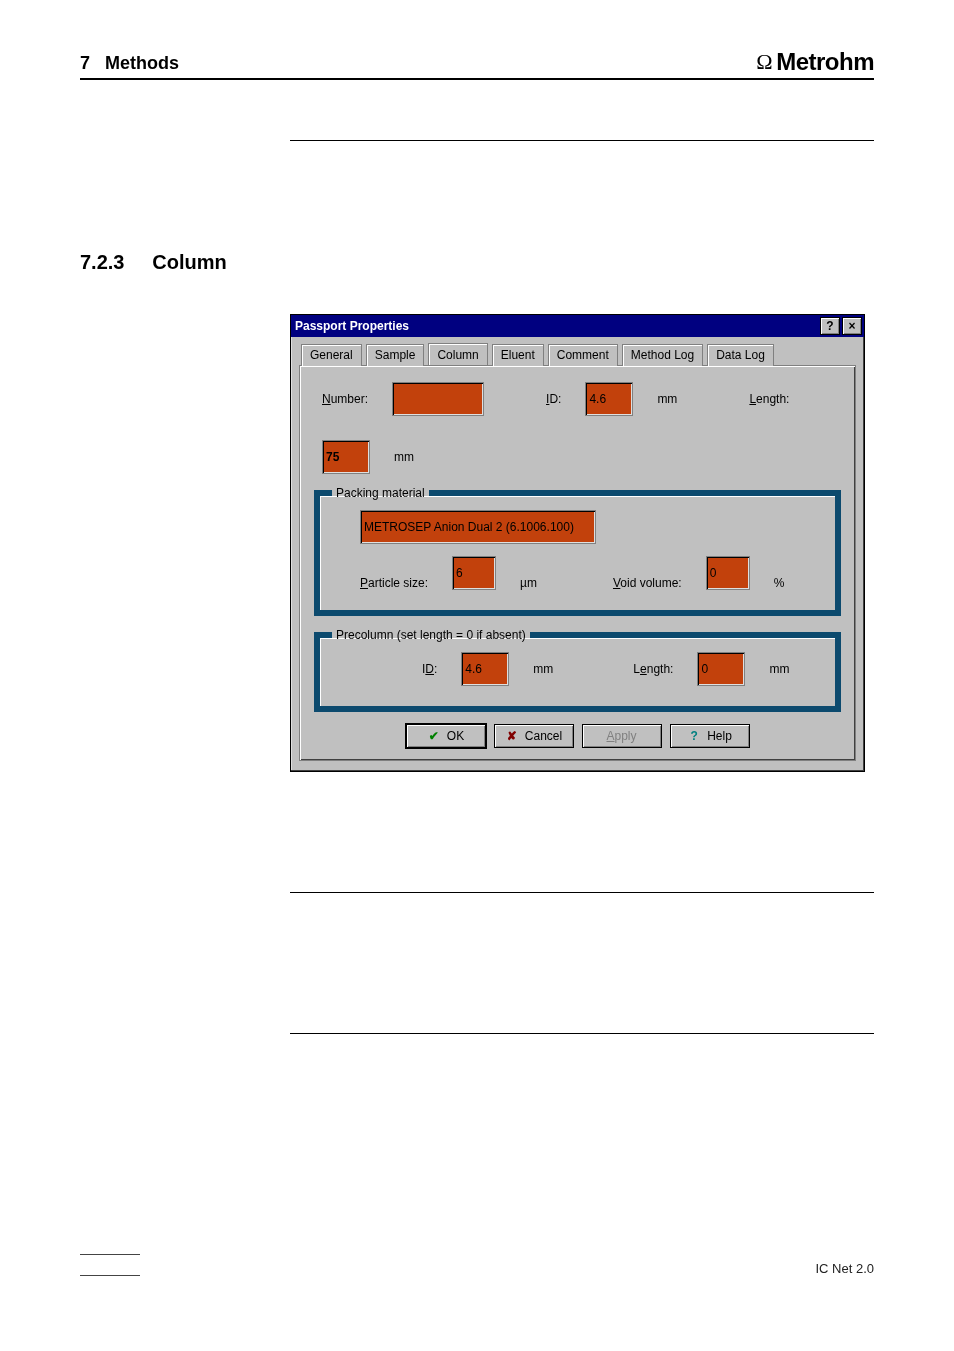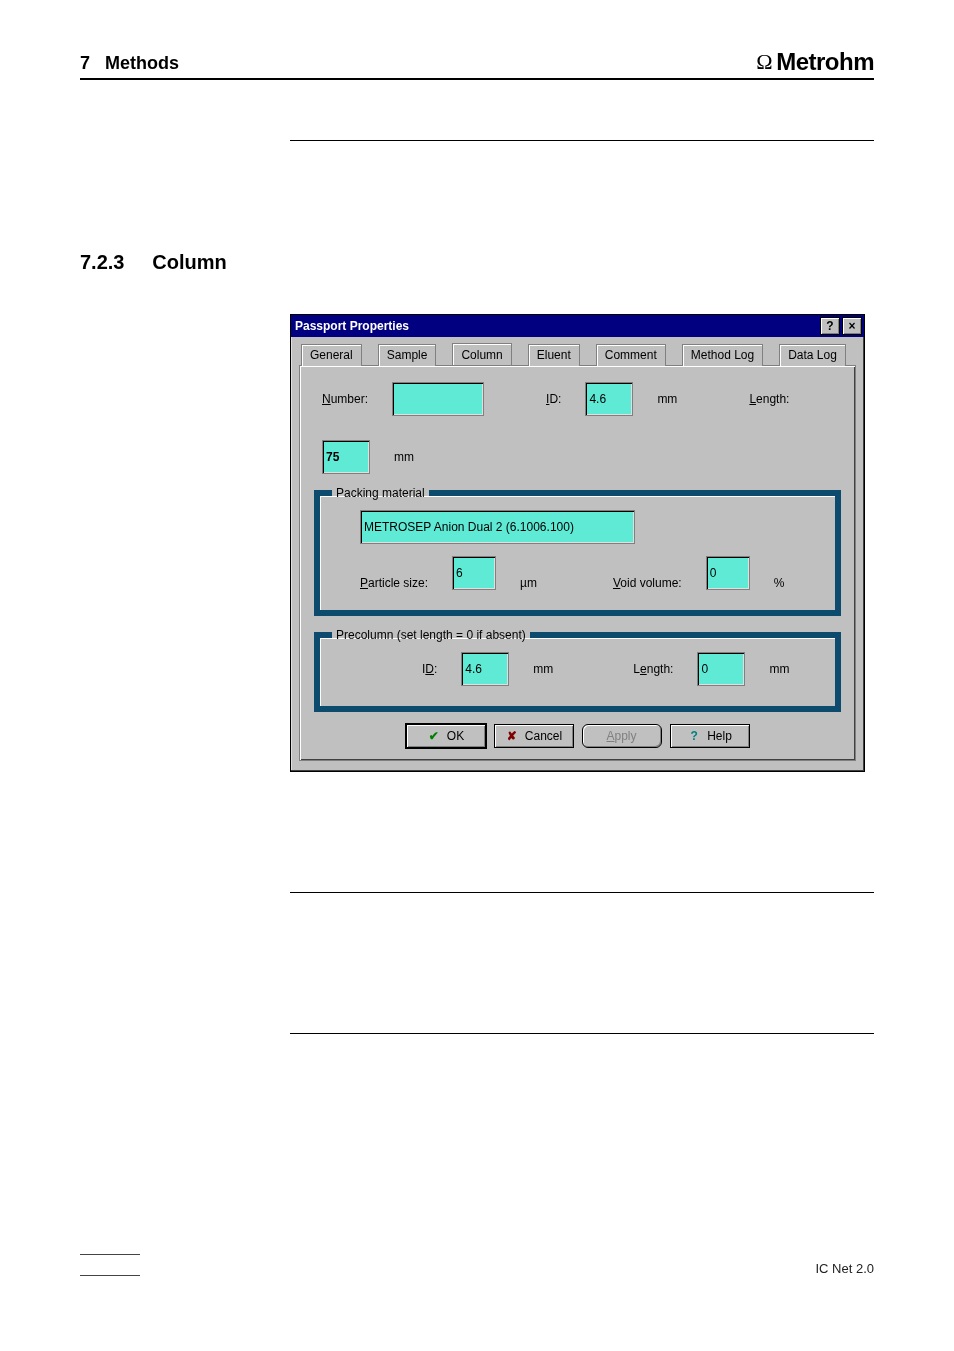--- a/index.html
+++ b/index.html
@@ -86,21 +86,21 @@
     background: #c0c0c0;
     border: 1px solid #000;
     box-shadow: inset 1px 1px 0 #fff, inset -1px -1px 0 #808080;
     margin-left: 2px;
     display: inline-flex; align-items: center; justify-content: center;
     color: #000; font-weight: 700; font-size: 12px; line-height: 1;
   }
   .dialog-body { padding: 6px 8px 10px 8px; }
   .tabs {
     display: flex;
-    gap: 16px;
+    gap: 4px;
     padding-left: 2px;
     position: relative;
     z-index: 2;
   }
   .tab {
     padding: 3px 8px 2px 8px;
     border: 1px solid #808080;
     border-bottom: none;
     box-shadow: inset 1px 1px 0 #fff;
     background: #c0c0c0;
@@ -118,21 +118,21 @@
   .tab-panel {
     border: 1px solid #808080;
     box-shadow: inset 1px 1px 0 #fff, inset -1px -1px 0 #404040;
     padding: 16px 14px 12px 14px;
     position: relative; z-index: 1;
   }
   .row { display: flex; align-items: center; gap: 24px; margin-bottom: 12px; flex-wrap: wrap; }
   .lbl { white-space: nowrap; }
   .mn { text-decoration: underline; }
   .txt {
-    background: #5eead4;
+    background: #c2410c;
     border: 1px solid #808080;
     box-shadow: inset 1px 1px 0 #000, inset -1px -1px 0 #dfdfdf;
     height: 18px;
     padding: 16px 3px;
     font: inherit;
     box-sizing: border-box;
   }
   fieldset.group {
     border: 6px solid #0c4a6e;
     box-shadow: inset 1px 1px 0 #fff;
@@ -157,21 +157,21 @@
     box-shadow: inset 1px 1px 0 #fff, inset -1px -1px 0 #808080;
     display: inline-flex; align-items: center; justify-content: center;
     gap: 6px;
     font: inherit;
     cursor: default;
     padding: 0 8px;
   }
   .btn.default {
     box-shadow: 0 0 0 1px #000, inset 1px 1px 0 #fff, inset -1px -1px 0 #808080;
   }
-  .btn.disabled { color: #808080; border-radius: 6px; }
+  .btn.disabled { color: #808080; }
   .btn.disabled .mn { color:#808080; }
   .ico { width: 14px; display:inline-block; text-align:center; }
   .ico.check { color: #008000; font-weight: 700; }
   .ico.cross { color: #800000; font-weight: 700; }
   .ico.q { color: #008080; font-weight: 700; }
 
   .footer {
     display: flex;
     justify-content: space-between;
     align-items: flex-end;
@@ -249,21 +249,21 @@
               <span class="lbl">mm</span>
               <span style="width:24px"></span>
               <span class="lbl"><span class="mn">L</span><span>ength:</span></span>
               <input class="txt" style="width: 48px; font-weight: bold;" value="75">
               <span class="lbl">mm</span>
             </div>
 
             <fieldset class="group">
               <legend>Packing material</legend>
               <div class="row" style="padding-left:28px;">
-                <input class="txt" style="width: 275px;" value="METROSEP Anion Dual 2 (6.1006.100)">
+                <input class="txt" style="width: 236px;" value="METROSEP Anion Dual 2 (6.1006.100)">
               </div>
               <div class="row" style="padding-left:28px;align-items:flex-end;">
                 <span class="lbl"><span class="mn">P</span><span>article size:</span></span>
                 <input class="txt" style="width: 44px;" value="6">
                 <span class="lbl">µm</span>
                 <span style="width:28px"></span>
                 <span class="lbl"><span class="mn">V</span><span>oid volume:</span></span>
                 <input class="txt" style="width: 44px;" value="0">
                 <span class="lbl">%</span>
               </div>

